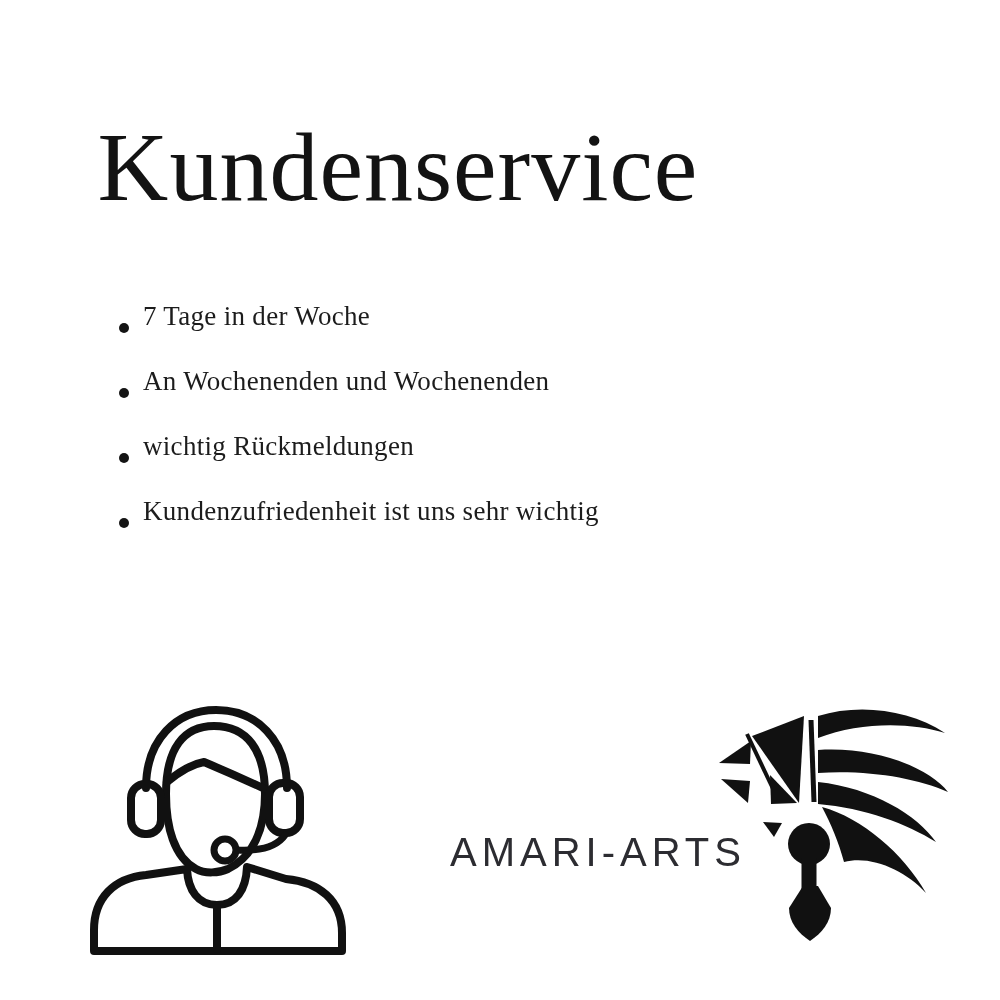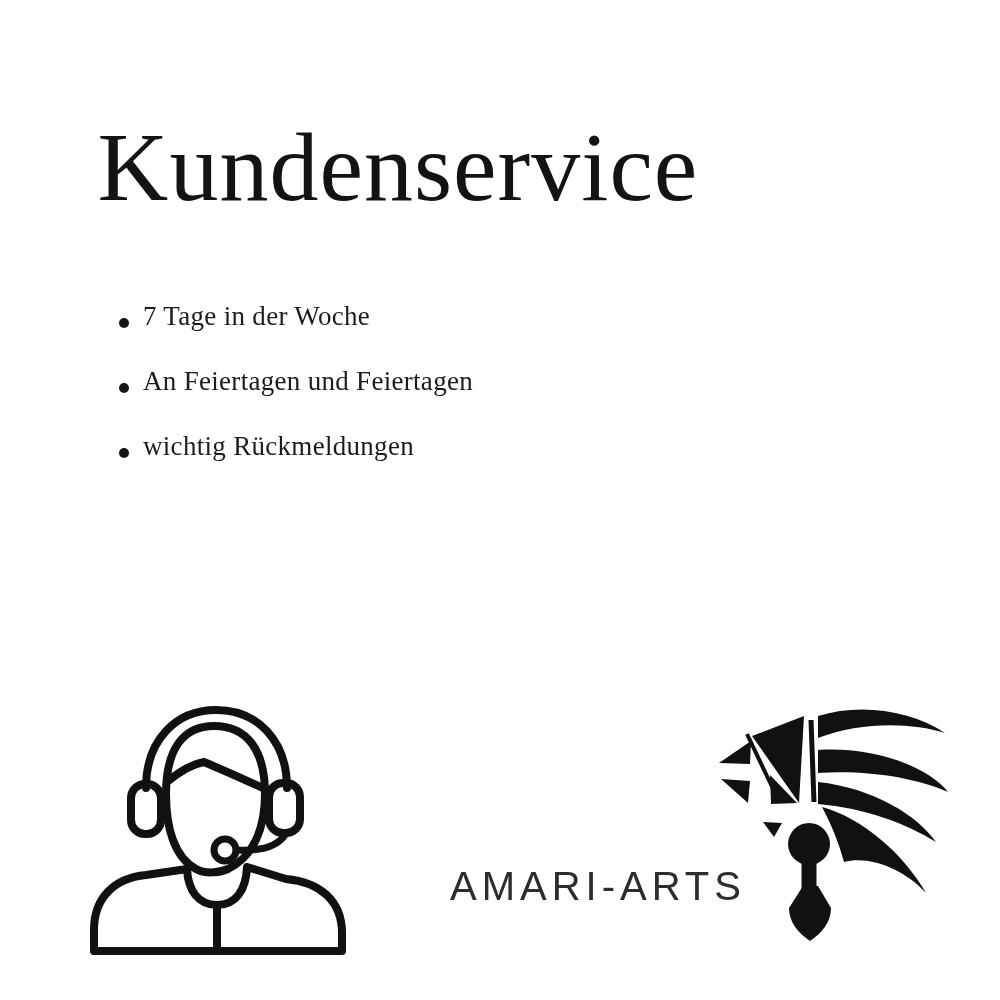--- a/index.html
+++ b/index.html
@@ -9,31 +9,31 @@
   }
   .title{
     position:absolute;top:116px;left:0;width:796px;text-align:center;
     font-size:98px;line-height:1.05;font-weight:400;color:#131313;
     letter-spacing:1px;
   }
   ul.benefits{
     position:absolute;left:119px;top:300px;margin:0;padding:0;list-style:none;
   }
   ul.benefits li{
-    display:flex;align-items:center;
+    display:flex;align-items:flex-end;
     font-size:27px;line-height:33px;color:#1c1c1c;margin-bottom:32px;
     letter-spacing:0.3px;
   }
   .dot{
     flex:0 0 auto;width:10px;height:10px;border-radius:50%;background:#141414;
     margin:12px 14px 0 0;
   }
   .support-icon{position:absolute;left:84px;top:698px;}
   .brand{
-    position:absolute;left:448px;top:864px;width:300px;text-align:center;
+    position:absolute;left:448px;top:830px;width:300px;text-align:center;
     font-family:"Liberation Sans",sans-serif;
   }
   .brand-name{
     font-size:40px;letter-spacing:5px;color:#2c2c31;font-weight:400;
     white-space:nowrap;
   }
   .brand-tagline{
     margin-top:9px;font-size:20px;letter-spacing:2.5px;color:#3a3a3a;
     font-weight:400;white-space:nowrap;
   }
@@ -46,25 +46,29 @@
 
   <div class="title">Kundenservice</div>
 
   <ul class="benefits">
     <li>
       <span class="dot"></span>
       <span>7 Tage in der Woche</span>
     </li>
     <li>
       <span class="dot"></span>
-      <span>An Feiertagen und Feiertagen</span>
+      <span>An Wochenenden und Wochenenden</span>
     </li>
     <li>
       <span class="dot"></span>
       <span>wichtig Rückmeldungen</span>
+    </li>
+    <li>
+      <span class="dot"></span>
+      <span>Kundenzufriedenheit ist uns sehr wichtig</span>
     </li>
   </ul>
 
   <svg class="support-icon" width="266" height="266" viewBox="0 0 266 266" fill="none" stroke="#111111" stroke-width="8" stroke-linecap="round" stroke-linejoin="round">
 
     <path d="M 62,90 C 62,42 92,12 132,12 C 173,12 203,42 203,90"></path>
 
     <path d="M 82,96 C 82,50 100,28 130,28 C 163,28 181,52 181,96
              C 181,131 169,159 144,171 C 135,175 121,176 112,171 C 90,159 82,129 82,96 Z"></path>
 

